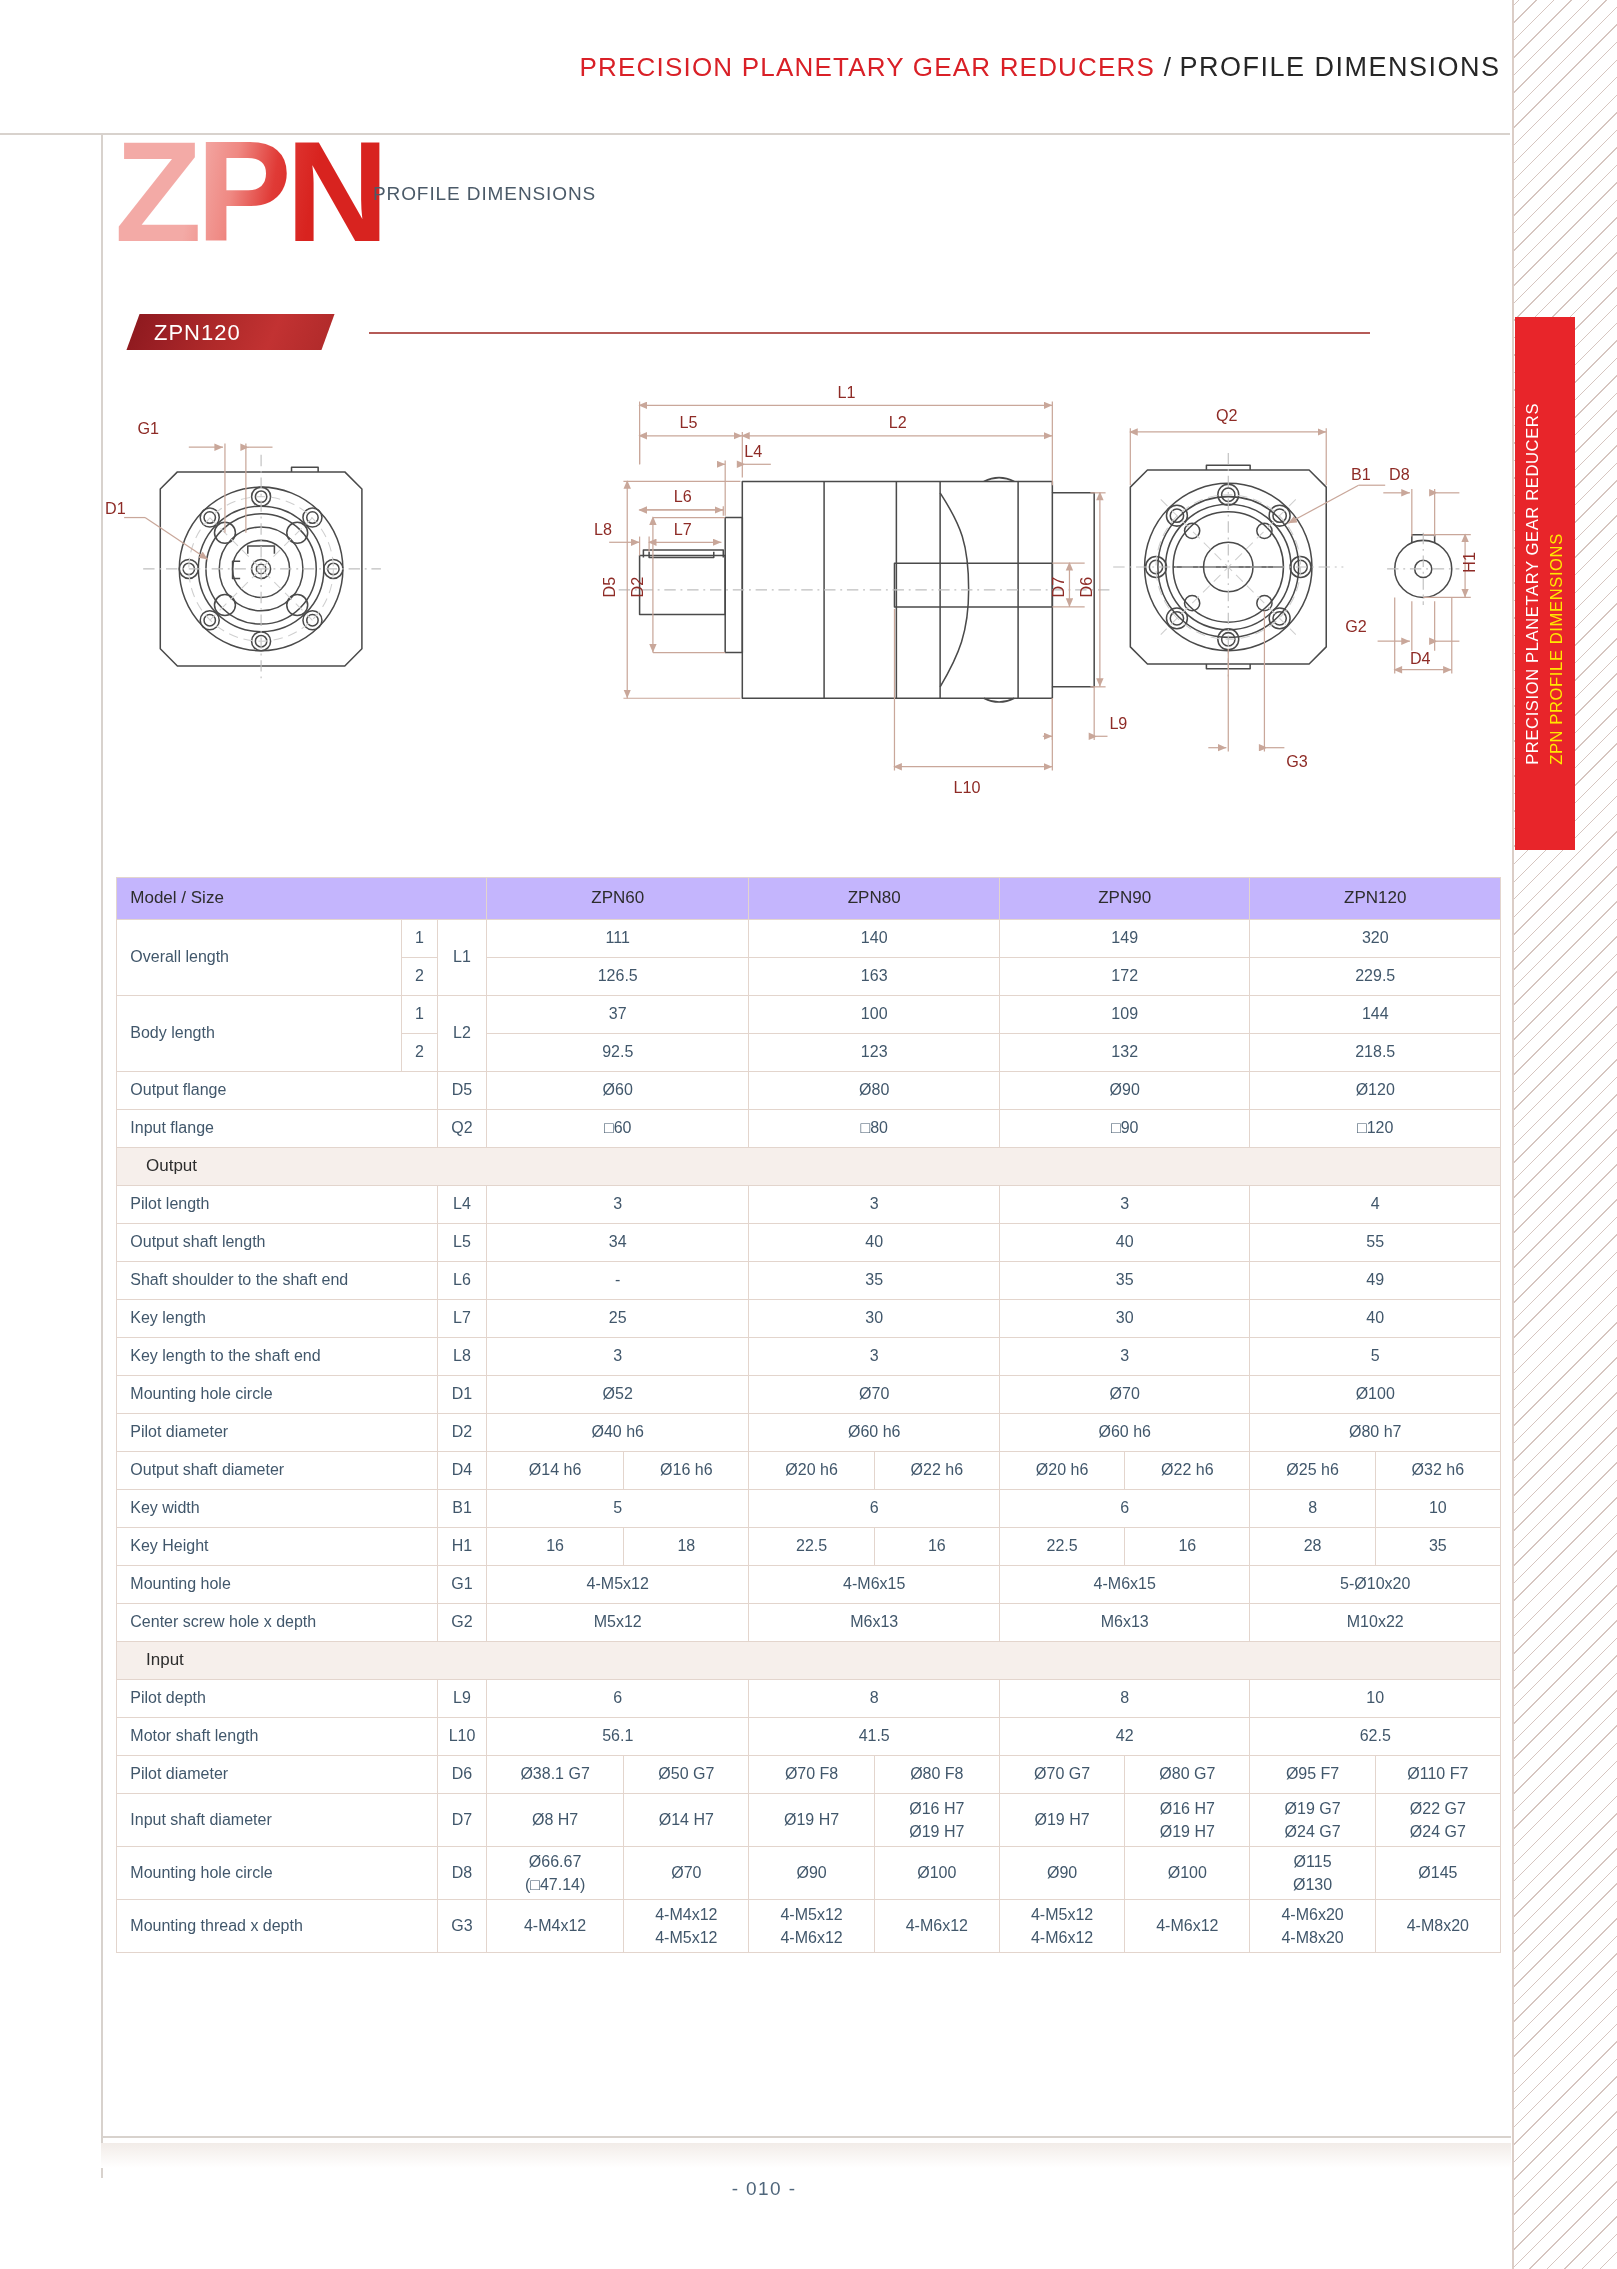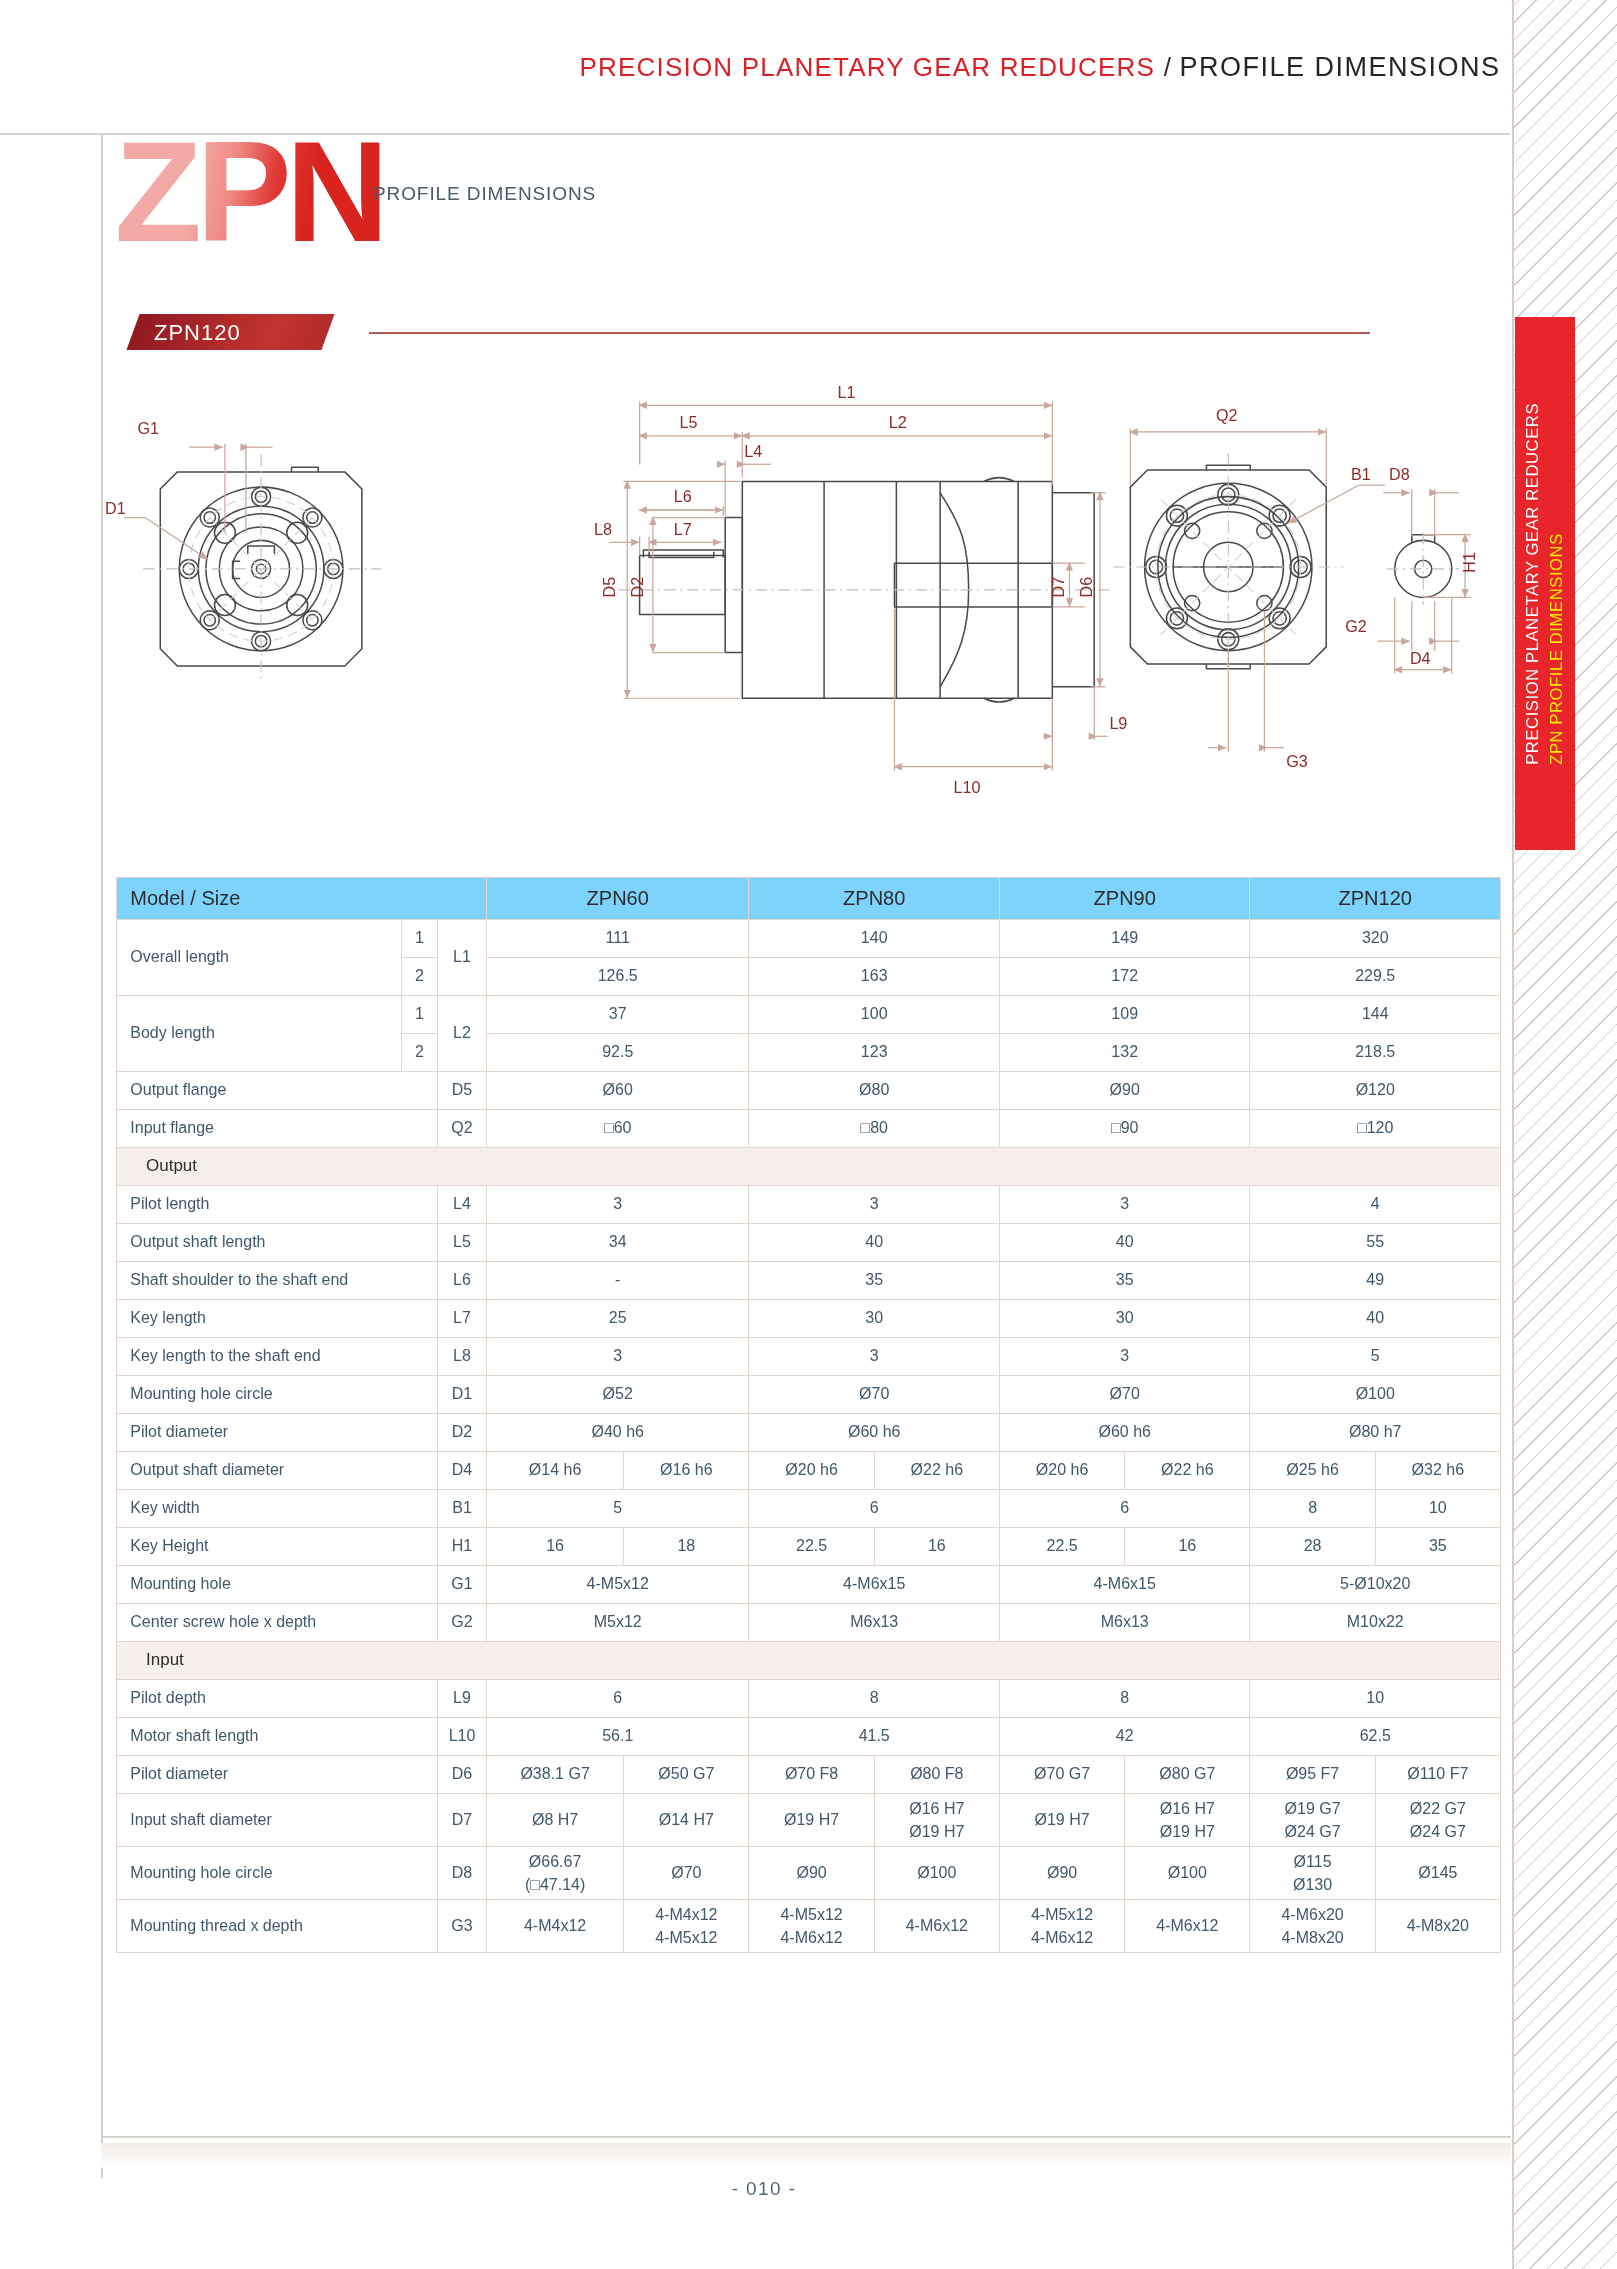--- a/index.html
+++ b/index.html
@@ -109,21 +109,21 @@
     text-align:center;
     vertical-align:middle;
     font-size:16px;
     line-height:1.18;
     background:#ffffff;
   }
   #spec-table td.lab{
     text-align:left; padding-left:13.3px; width:285px;
   }
   #spec-table tr.hdr td{
-    background:#7dd3fc; height:42px; color:#2d2d2d; font-size:20px;
+    background:#c4b5fd; height:42px; color:#2d2d2d; font-size:17px;
   }
   #spec-table tr.section td{
     background:#f6efeb; text-align:left; padding-left:29px; color:#2d2d2d;
     height:38px; font-size:17px;
   }
   #spec-table td.idx{ width:36px; }
   #spec-table td.sym{ width:49px; }
   #spec-table td.two{ line-height:1.45; }
   #spec-table td.tall{ height:53px; }
 

